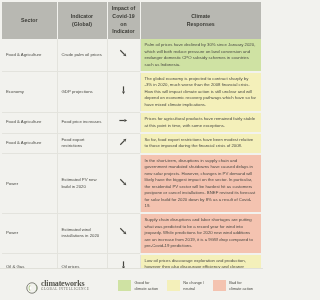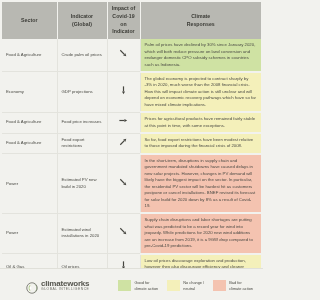--- a/index.html
+++ b/index.html
@@ -113,21 +113,21 @@
     align-items: center;
     margin-left: 20px;
     margin-right: auto;
   }
   .brand-mark {
     width: 12px;
     height: 12px;
     margin-right: 3px;
     flex: 0 0 auto;
   }
-  .brand-text { line-height: 1; }
+  .brand-text { line-height: 1; font-family: Liberation Serif, serif; }
   .brand-name {
     font-size: 8px;
     font-weight: bold;
     color: #55554e;
     letter-spacing: -0.2px;
     display: block;
   }
   .brand-sub {
     font-size: 3.4px;
     letter-spacing: 0.5px;

